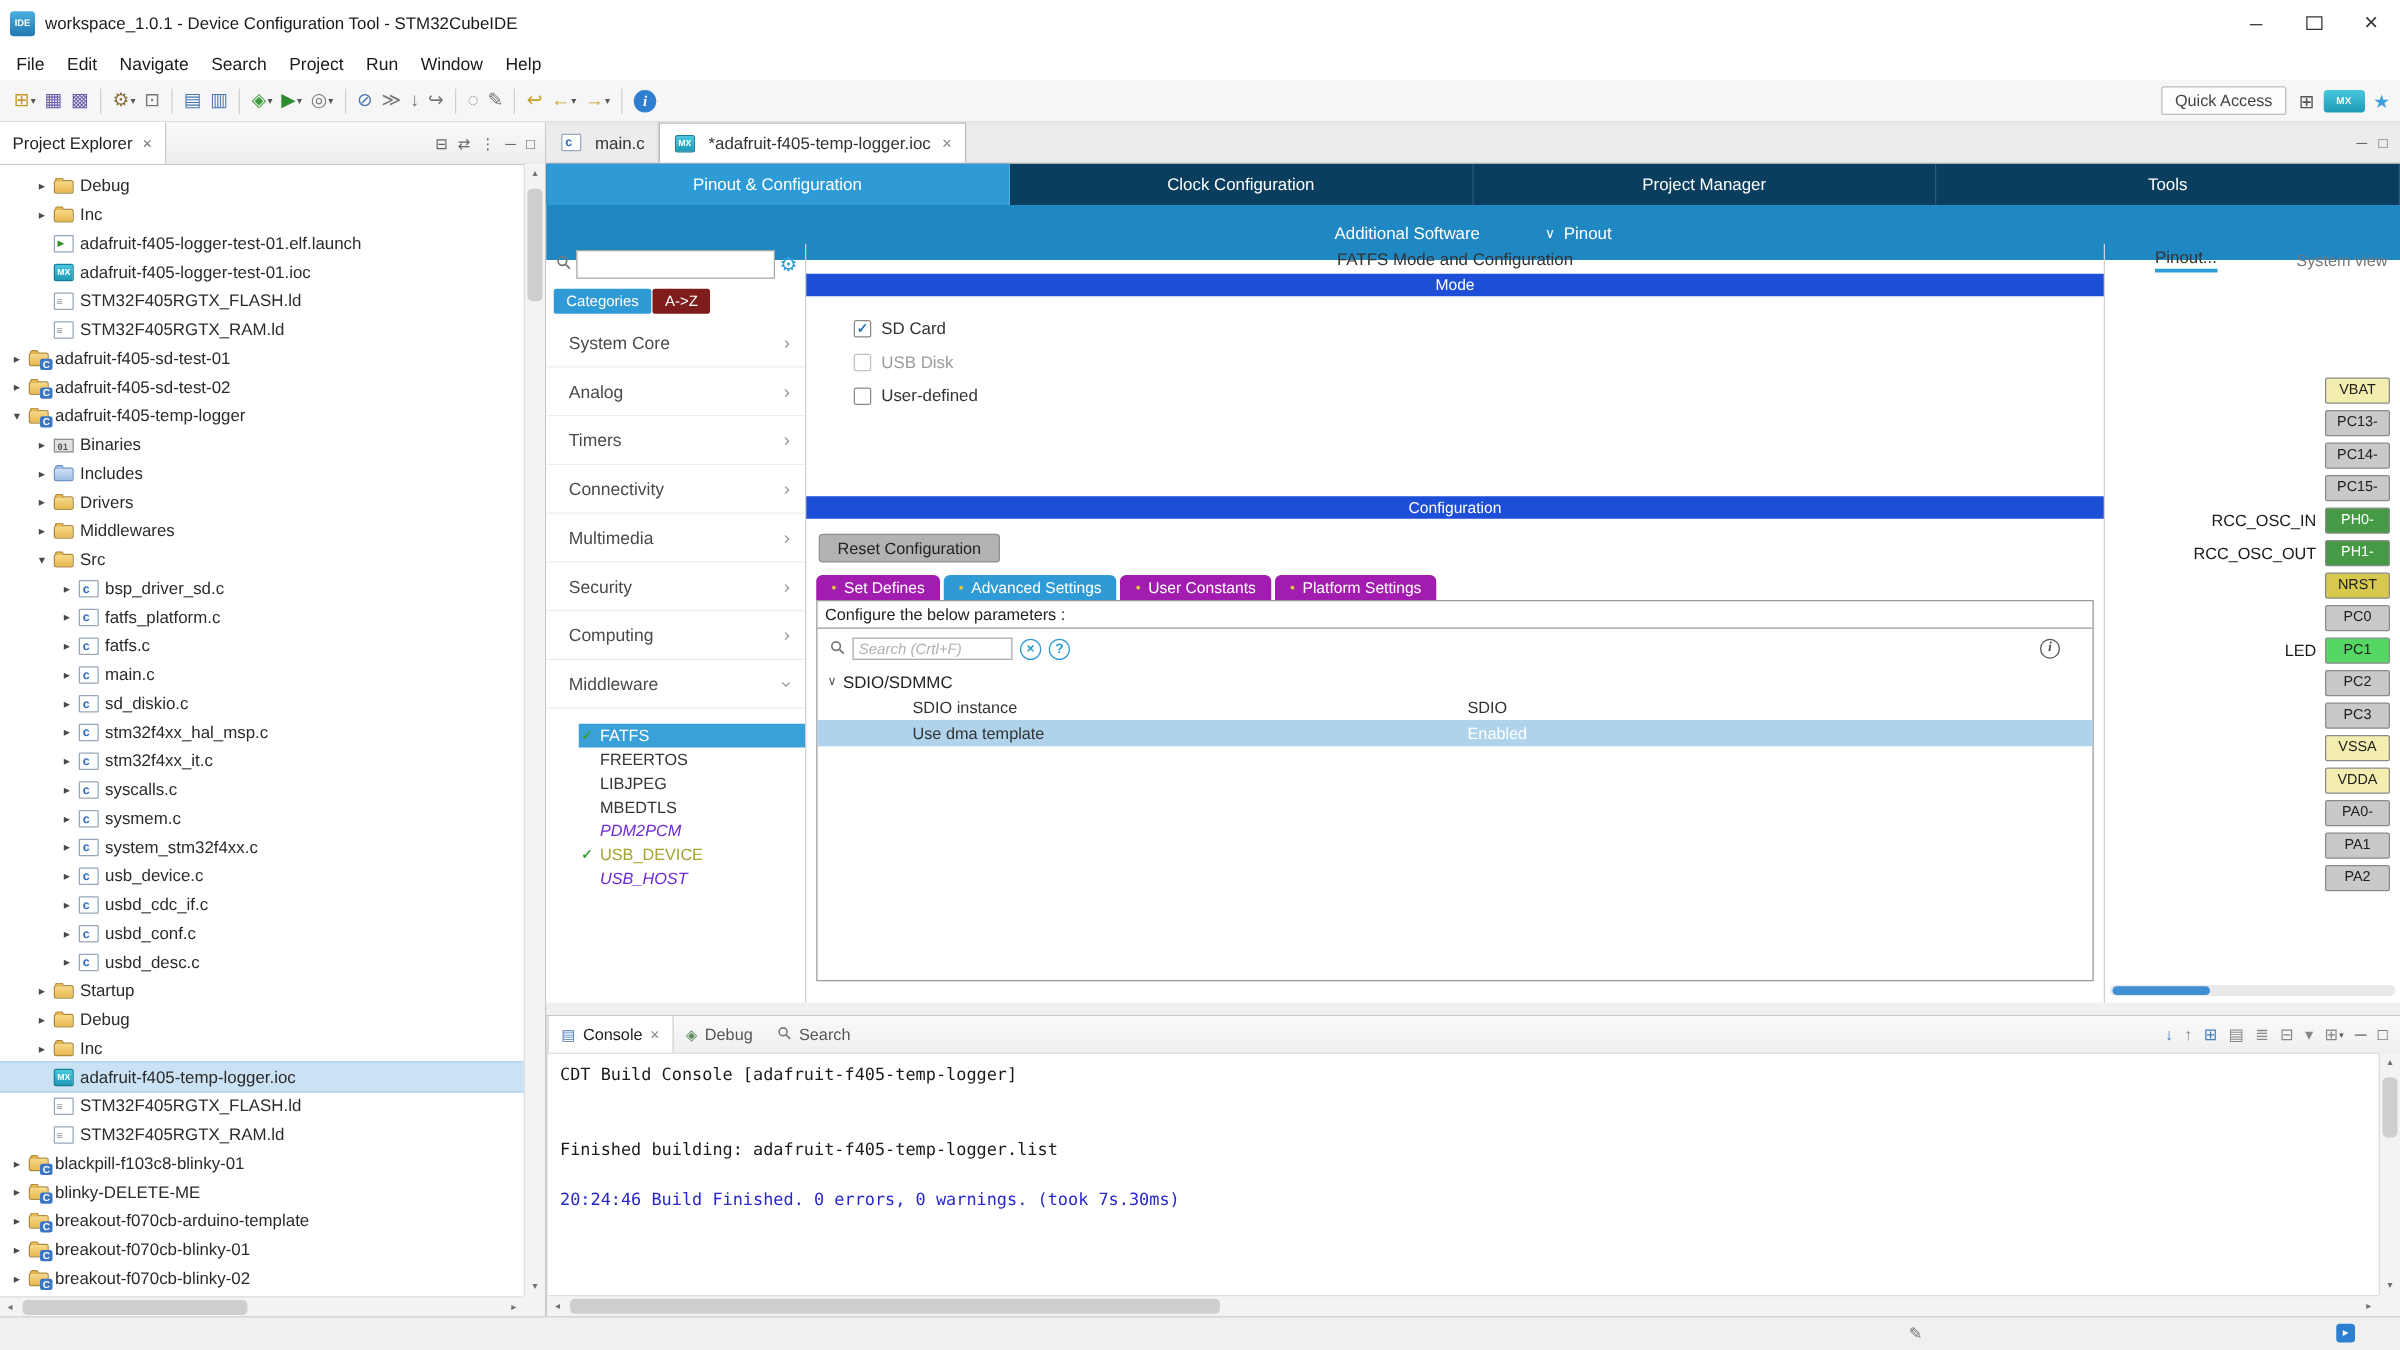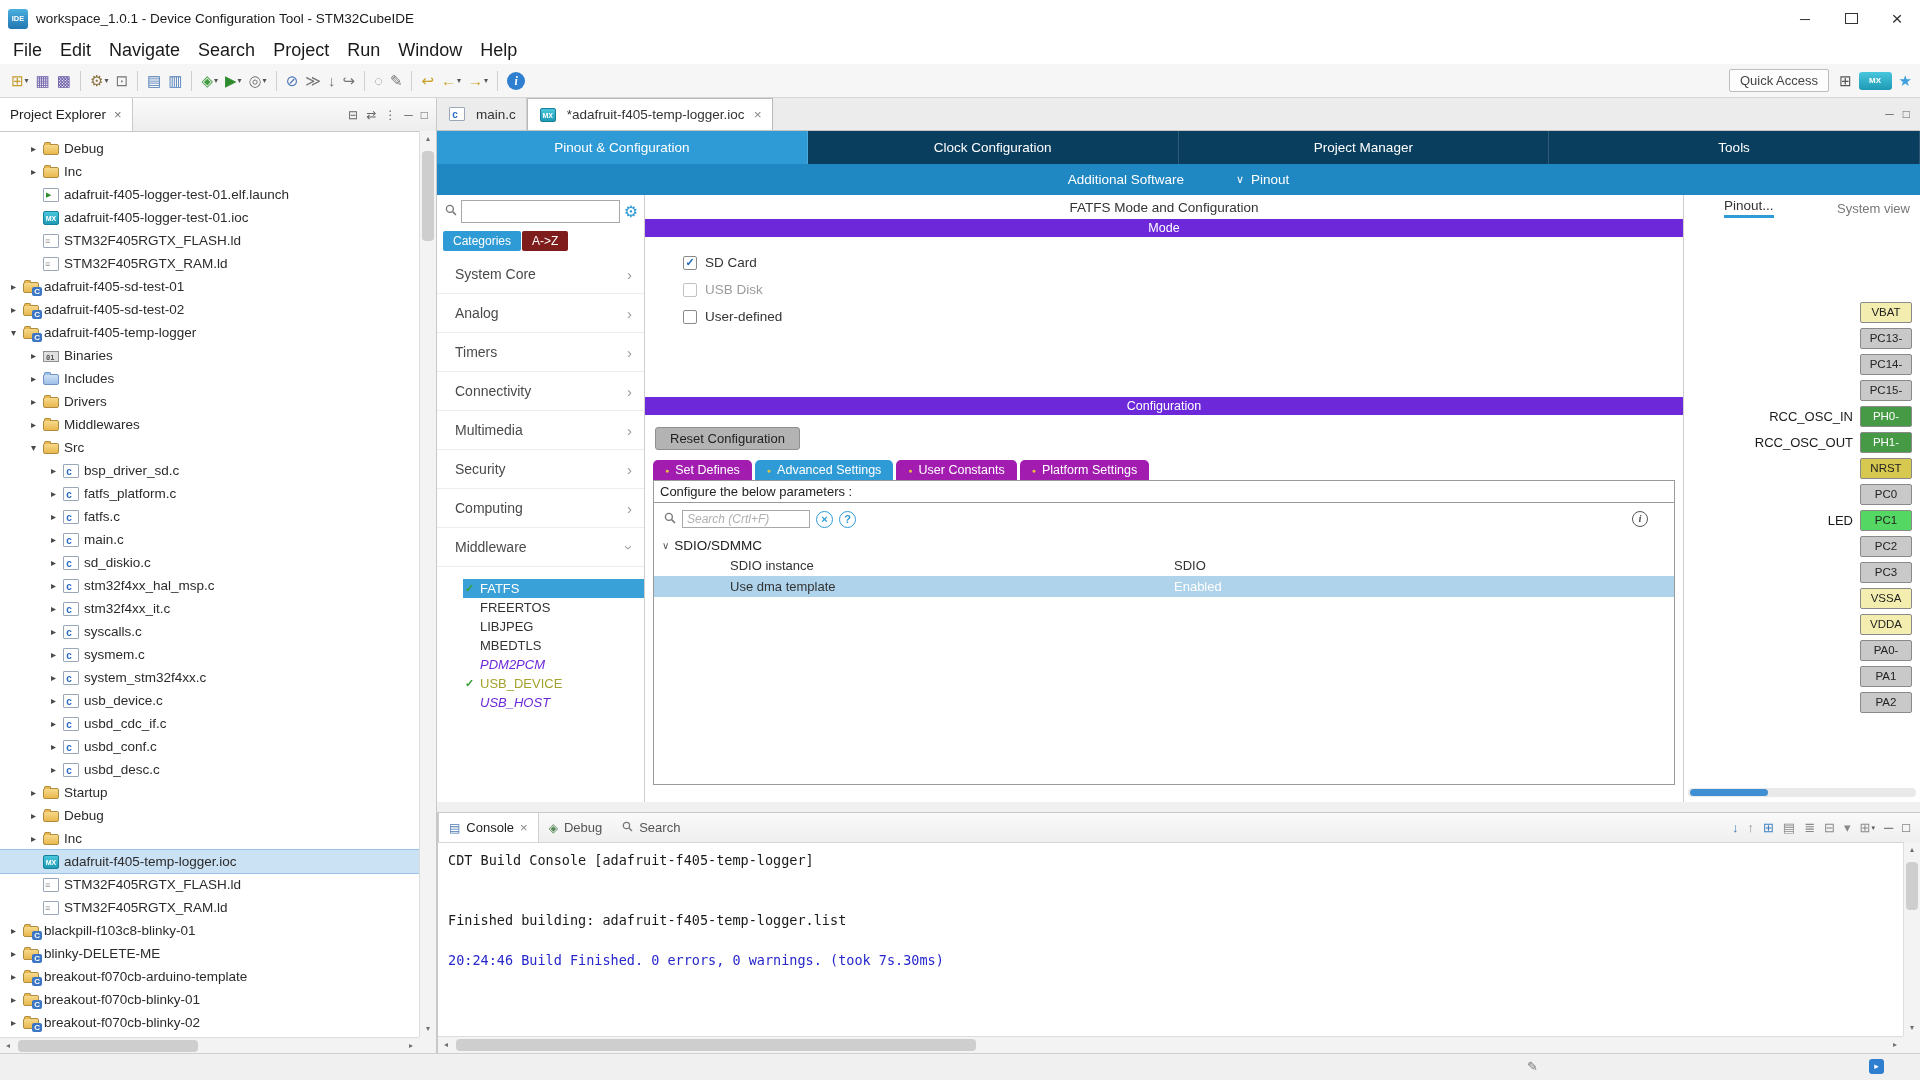--- a/index.html
+++ b/index.html
@@ -9,21 +9,21 @@
   .titlebar{position:absolute;top:0;left:0;right:0;height:37px;background:#fff;display:flex;align-items:center;padding-left:8px;gap:8px;}
   .app-badge{width:20px;height:20px;border-radius:3px;background:linear-gradient(#4ab0e0,#2277b0);color:#fff;
     font:bold 7.5px/20px "Liberation Sans",sans-serif;text-align:center;flex:0 0 20px;}
   .win-title{font-size:13.5px;color:#1a1a1a;}
   .win-controls{margin-left:auto;display:flex;height:37px;}
   .wc{width:46px;height:37px;display:flex;align-items:center;justify-content:center;font-size:14px;color:#333;}
   .wc-box{display:inline-block;width:11px;height:9px;border:1.5px solid #333;}
   .wc-close{font-size:19px;}
   
   .menubar{position:absolute;top:37px;left:0;right:0;height:27px;background:#fff;display:flex;align-items:center;padding-left:4px;}
-  .menu-item{padding:4px 9px;font-size:18px;color:#1a1a1a;}
+  .menu-item{padding:4px 9px;font-size:14px;color:#1a1a1a;}
   
   .toolbar{position:absolute;top:64px;left:0;right:0;height:34px;background:#f6f6f6;border-bottom:1px solid #d6d6d6;
     display:flex;align-items:center;justify-content:space-between;padding:0 8px;box-sizing:border-box;}
   .tb-left{display:flex;align-items:center;gap:1px;}
   .tb-btn{display:inline-flex;align-items:center;height:24px;padding:0 3px;border-radius:3px;font-size:15px;}
   .tb-glyph{line-height:24px;}
   .tb-sep{width:1px;height:20px;background:#d0d0d0;margin:0 5px;}
   .tb-dd{font-size:8px;color:#555;margin-left:1px;}
   .tb-badge .tb-glyph{background:#2f7fd0;border-radius:50%;width:18px;height:18px;text-align:center;
     font:italic bold 12px/18px "Liberation Serif",serif;color:#fff;}
@@ -74,21 +74,21 @@
   .etabs{display:flex;}
   .etab{display:flex;align-items:center;gap:6px;padding:0 10px;font-size:13.5px;color:#333;border-right:1px solid #cfcfcf;}
   .etab.act{background:#fff;border:1px solid #b9b9b9;border-bottom:none;}
   .etab-close{color:#888;margin-left:3px;}
   .etabs-icons{margin-left:auto;display:flex;gap:9px;align-items:center;padding-right:10px;color:#666;font-size:12px;}
   
   .ioc{position:absolute;left:437px;top:131px;right:0;height:671px;background:#fff;}
   .cfg-tabs{height:33px;background:#0a3e5e;display:flex;}
   .cfg-tab{flex:1;display:flex;align-items:center;justify-content:center;color:#fff;font-size:13.5px;border-right:1px solid rgba(255,255,255,.15);}
   .cfg-tab.act{background:#2f9bd6;}
-  .soft-bar{height:31px;background:#1f87c2;display:flex;align-items:center;justify-content:center;gap:52px;color:#fff;font-size:13.5px;}
+  .soft-bar{height:44px;background:#1f87c2;display:flex;align-items:center;justify-content:center;gap:52px;color:#fff;font-size:13.5px;}
   .soft-item{display:flex;align-items:center;gap:7px;}
   .soft-chev{font-size:11px;}
   .ioc-body{position:absolute;top:64px;left:0;right:0;bottom:0;}
   .cat-col{position:absolute;left:0;top:0;width:208px;bottom:0;border-right:1px solid #cfcfcf;box-sizing:border-box;}
   .mid-col{position:absolute;left:208px;right:236px;top:0;bottom:0;border-right:1px solid #cfcfcf;}
   .pin-col{position:absolute;right:0;width:236px;top:0;bottom:0;}
   .cat-search{display:flex;align-items:center;gap:4px;padding:5px 6px 2px 8px;}
   .cat-input{flex:1;height:19px;border:1px solid #a8a8a8;min-width:0;font:12px "Liberation Sans",sans-serif;}
   .gear{color:#2f9bd6;font-size:16px;}
   .cat-tabs{display:flex;padding:6px 0 4px 6px;gap:1px;}
@@ -98,21 +98,21 @@
   .cat-chev{margin-left:auto;color:#999;font-size:15px;}
   .cat-chev.down{transform:rotate(90deg);}
   .mw-list{margin-top:12px;}
   .mw-row{height:19px;display:flex;align-items:center;margin-left:26px;padding-left:2px;font-size:13px;color:#333;}
   .mw-check{width:15px;color:#3aa03a;font-weight:bold;font-size:11px;flex:0 0 15px;}
   .mw-row.sel{background:#3aa0d8;}
   .mw-row.sel .mw-label{color:#fff;}
   .mw-row.dis .mw-label{color:#6d28d9;font-style:italic;}
   .mw-row.act .mw-label{color:#a3a32e;}
   .mc-header{height:24px;display:flex;align-items:center;justify-content:center;font-size:13.5px;color:#333;}
-  .dark-bar{height:18px;background:#6d28d9;color:#fff;display:flex;align-items:center;justify-content:center;font-size:12.5px;}
+  .dark-bar{height:18px;background:#1d4ed8;color:#fff;display:flex;align-items:center;justify-content:center;font-size:12.5px;}
   .mode-body{height:160px;padding:12px 0 0 38px;box-sizing:border-box;}
   .mode-row{height:27px;display:flex;align-items:center;gap:8px;font-size:13.5px;color:#333;}
   .cb{width:14px;height:14px;border:1px solid #8a8a8a;background:#fff;display:inline-flex;align-items:center;justify-content:center;
     font-size:11px;font-weight:bold;color:#1f6fbe;border-radius:2px;box-sizing:border-box;}
   .mode-row.dis{color:#9c9c9c;}
   .mode-row.dis .cb{border-color:#c2c2c2;}
   .config-body{padding:12px 8px 0 8px;}
   .reset-btn{background:#b3b3b3;border:1px solid #8f8f8f;border-radius:3px;height:23px;padding:0 14px;
     font:13px "Liberation Sans",sans-serif;color:#222;margin-left:2px;}
   .chips{margin-top:10px;display:flex;gap:3px;}

